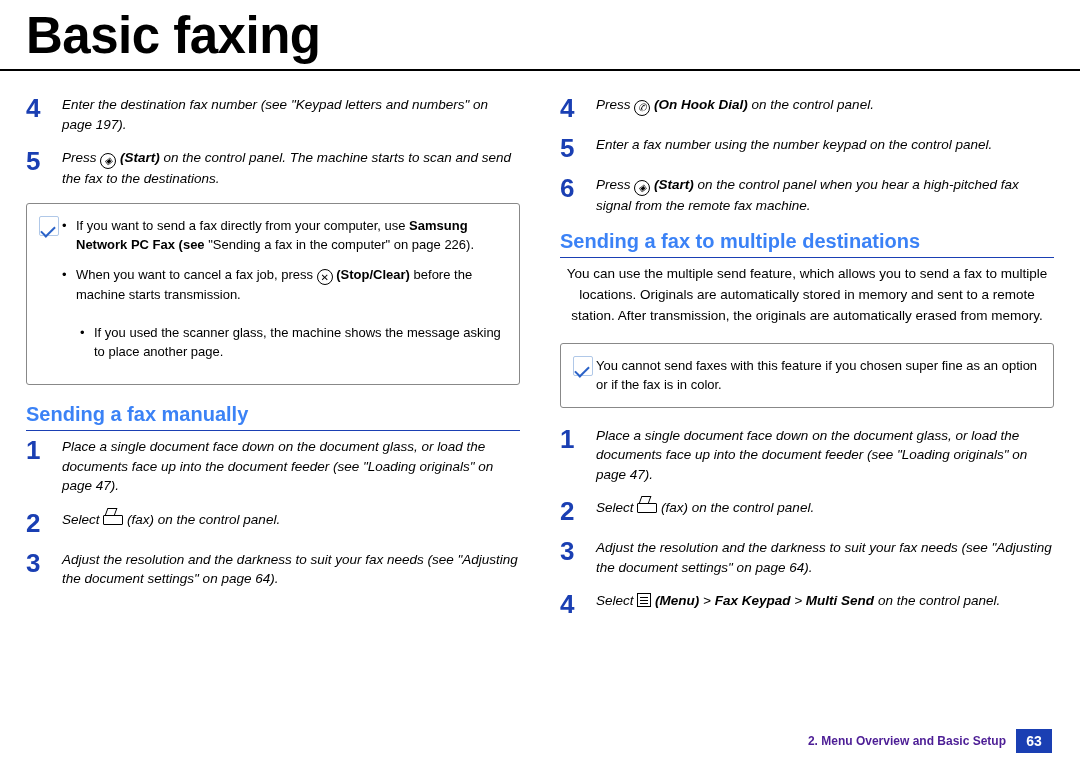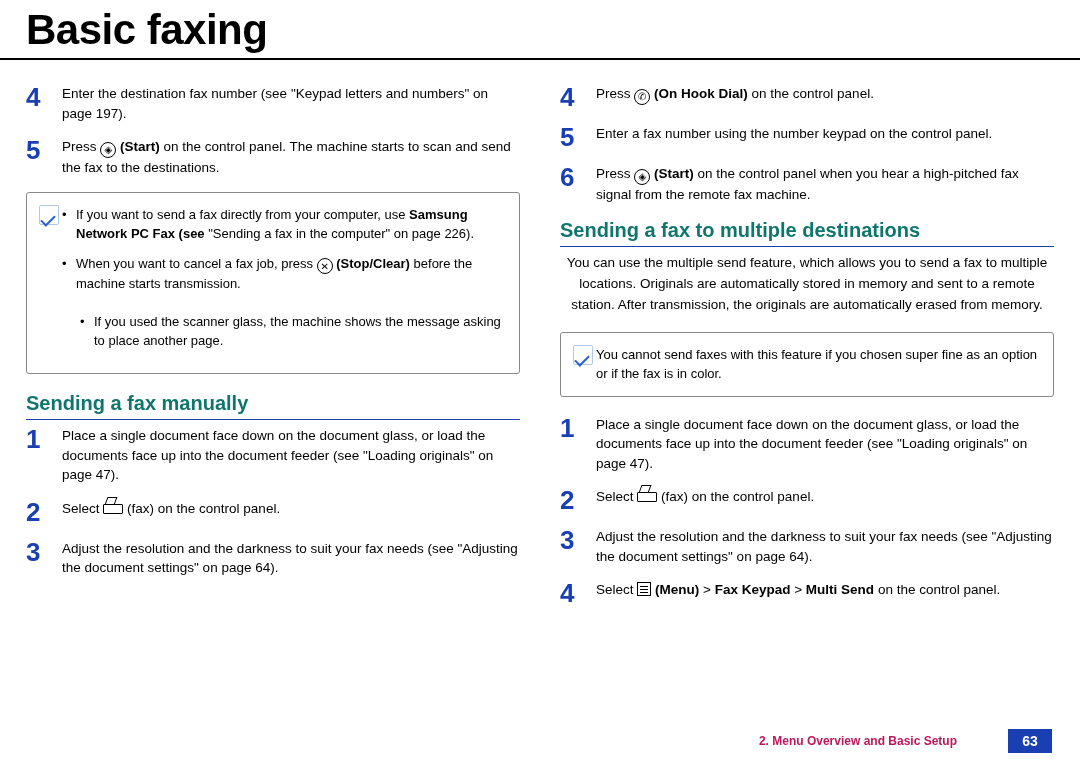--- a/index.html
+++ b/index.html
@@ -1,43 +1,43 @@
 <!DOCTYPE html>
 <html><head>
 <meta charset="utf-8">
 <style>
   * { box-sizing: border-box; margin: 0; padding: 0; }
   html, body { width: 1080px; height: 763px; font-family: "Segoe UI", Arial, sans-serif; color: #000; background: #fff; }
-  .page-title { font-size: 42px; font-weight: 700; padding: 6px 26px 4px 26px; border-bottom: 2px solid #000; letter-spacing: -0.5px; }
+  .page-title { font-size: 51px; font-weight: 700; padding: 6px 26px 4px 26px; border-bottom: 2px solid #000; letter-spacing: -0.5px; }
   .columns { display: flex; padding: 24px 26px 10px 26px; gap: 40px; }
   .col { flex: 1; min-width: 0; }
   .step { display: flex; margin-bottom: 14px; }
   .step-num { color: #1a3fb3; font-size: 26px; font-weight: 700; width: 36px; flex-shrink: 0; line-height: 1; }
-  .step-body { flex: 1; font-size: 13.5px; line-height: 1.45; }
+  .step-body { flex: 1; font-size: 13.5px; line-height: 1.45; font-style: italic; }
   .step-body b { font-weight: 700; }
   .circ { display: inline-flex; align-items: center; justify-content: center; width: 16px; height: 16px; border: 1.2px solid #000; border-radius: 50%; font-size: 10px; vertical-align: -2px; }
   .fax-icon { display: inline-block; width: 20px; height: 12px; vertical-align: -1px; position: relative; }
   .fax-icon::before { content: ""; position: absolute; left: 0; bottom: 0; width: 18px; height: 8px; border: 1px solid #000; border-radius: 1px; }
   .fax-icon::after { content: ""; position: absolute; left: 3px; top: -5px; width: 8px; height: 6px; border: 1px solid #000; transform: skewX(-20deg); }
   .menu-icon { display:inline-block; width:14px; height:14px; vertical-align:-2px; position:relative; border:1px solid #000; }
   .menu-icon::before { content:""; position:absolute; left:2px; right:2px; top:3px; height:1px; background:#000; box-shadow:0 3px 0 #000, 0 6px 0 #000; }
   .note-box { border: 1px solid #888; border-radius: 3px; padding: 12px 14px 12px 12px; margin: 14px 0 18px 0; display: flex; gap: 3px; }
   .note-icon { width: 20px; height: 20px; flex-shrink: 0; position: relative; }
   .note-icon::before { content: ""; position: absolute; inset: 0; background: #fff; border: 1px solid #b0c8e8; border-radius: 2px; }
   .note-icon::after { content: ""; position: absolute; left: 2px; top: 10px; width: 12px; height: 6px; border-left: 2px solid #2a62c8; border-bottom: 2px solid #2a62c8; transform: rotate(-45deg); }
   .note-body { flex: 1; font-size: 13px; line-height: 1.5; }
   .note-body ul { list-style: none; }
   .note-body li { position: relative; padding-left: 14px; margin-bottom: 10px; }
   .note-body li::before { content: "•"; position: absolute; left: 0; }
   .note-body li.sub { margin-left: 18px; margin-top: 18px; }
-  .section-heading { font-size: 20px; font-weight: 700; color: #0f766e; margin: 12px 0 6px 0; padding-bottom: 4px; border-bottom: 1.5px solid #1a3fb3; }
+  .section-heading { font-size: 20px; font-weight: 700; color: #3b82f6; margin: 12px 0 6px 0; padding-bottom: 4px; border-bottom: 1.5px solid #1a3fb3; }
   .intro { font-size: 13.5px; line-height: 1.55; margin-bottom: 16px; text-align: center; }
   .footer { position: absolute; bottom: 10px; right: 28px; display: flex; align-items: center; gap: 10px; }
-  .footer-text { color: #be185d; font-weight: 700; font-size: 12px; }
-  .page-badge { background: #1a3fb3; color: #fff; font-weight: 700; font-size: 14px; width: 44px; height: 24px; display: flex; align-items: center; justify-content: center; margin-left: 41px; }
+  .footer-text { color: #4c1d95; font-weight: 700; font-size: 12px; }
+  .page-badge { background: #1a3fb3; color: #fff; font-weight: 700; font-size: 14px; width: 36px; height: 24px; display: flex; align-items: center; justify-content: center; }
 </style>
 </head>
 <body>
 
 <div class="page-title">Basic faxing</div>
 
 <div class="columns">
 
   <div class="col">
 

